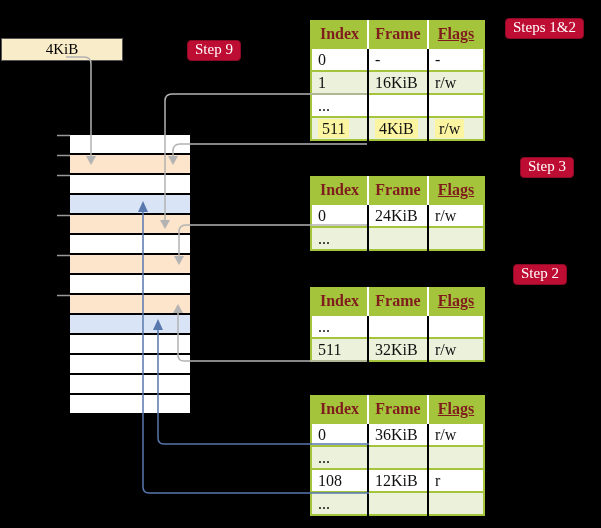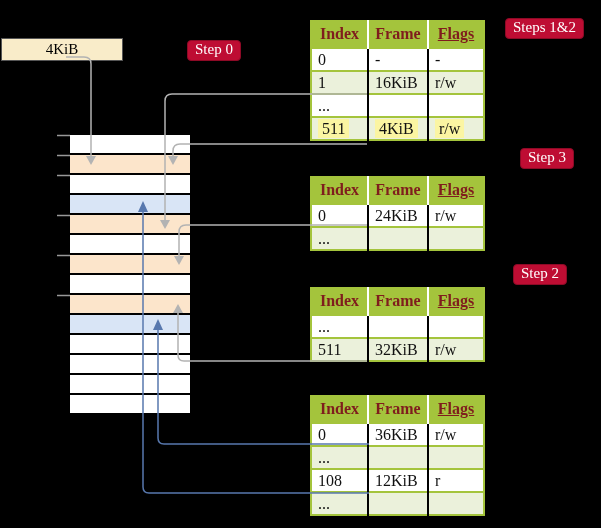--- a/index.html
+++ b/index.html
@@ -50,23 +50,23 @@
   
   svg.overlay { position:absolute; left:0; top:0; pointer-events:none; }
 </style>
 </head>
 <body>
 
 <div class="canvas">
 
   <div class="pagebox">4KiB</div>
 
-  <div class="step" style="left:187px; top:40px;">Step 0</div>
+  <div class="step" style="left:187px; top:40px;">Step 9</div>
   <div class="step" style="left:505px; top:18px;">Steps 1&amp;2</div>
-  <div class="step" style="left:520px; top:148px;">Step 3</div>
+  <div class="step" style="left:520px; top:157px;">Step 3</div>
   <div class="step" style="left:513px; top:264px;">Step 2</div>
 
   <div class="memcol">
       <div class="mrow m-white"></div>
       <div class="mrow m-peach"></div>
       <div class="mrow m-white"></div>
       <div class="mrow m-blue"></div>
       <div class="mrow m-peach"></div>
       <div class="mrow m-white"></div>
       <div class="mrow m-peach"></div>

